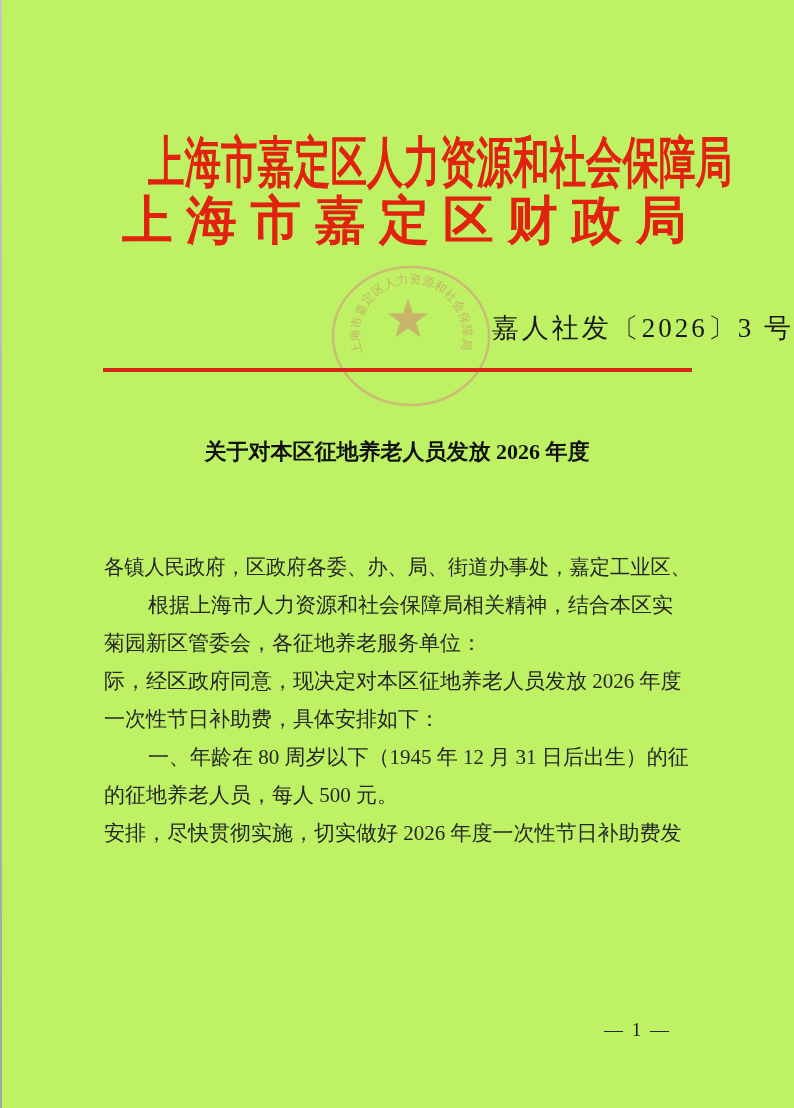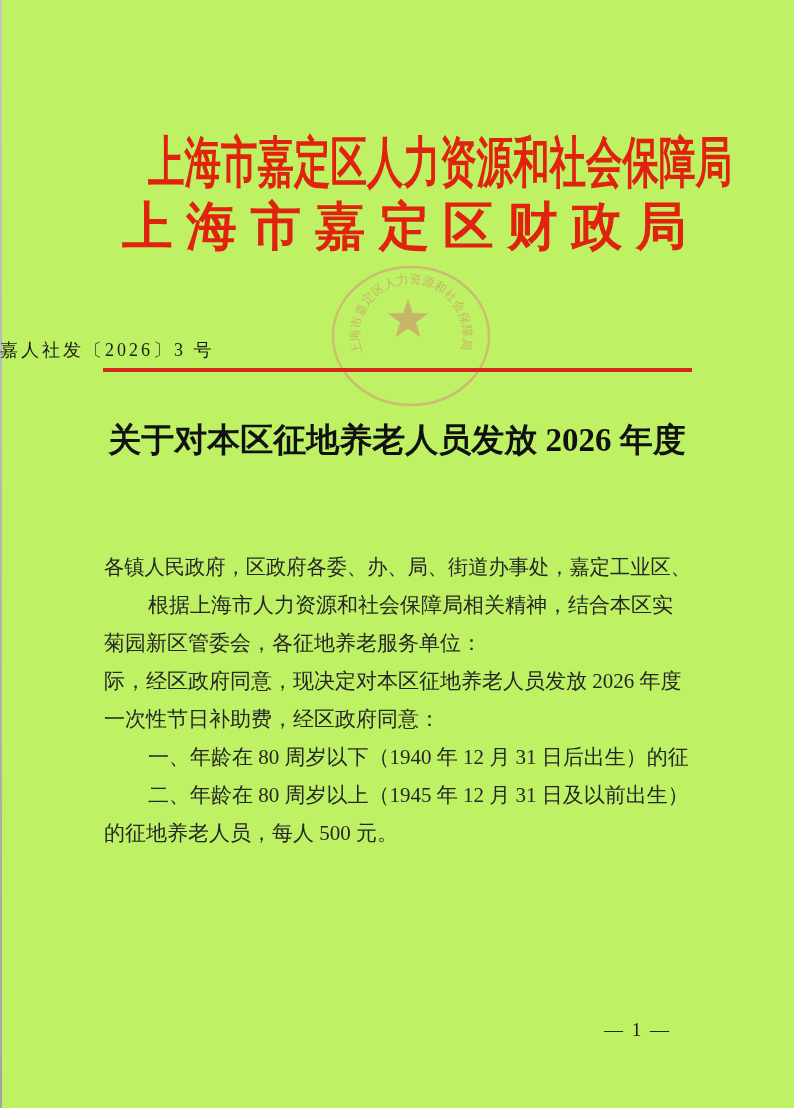--- a/index.html
+++ b/index.html
@@ -9,35 +9,35 @@
     font-family:"Liberation Serif","DejaVu Serif",serif;
     color:#262626;
   }
   .edge-left{position:absolute;left:0;top:0;width:2px;height:100%;
     background:linear-gradient(180deg,#c3c7c9,#9fa5a8);}
   
   .header{position:absolute;top:134px;left:0;width:100%;text-align:center;
     color:#e0220f;font-weight:bold;}
   .h1{display:inline-block;white-space:nowrap;font-size:55px;line-height:58px;
     transform-origin:center top;}
-  .h2{display:block;margin-top:6px;padding-left:14px;}
+  .h2{display:block;padding-left:14px;}
   .h2 span{display:inline-block;white-space:nowrap;font-size:52px;line-height:58px;
     letter-spacing:14px;margin-left:14px;transform-origin:center top;}
   
   .seal{position:absolute;left:329px;top:263px;width:164px;height:146px;z-index:1;}
   .seal text{font-family:"Liberation Serif","DejaVu Serif",serif;}
   
-  .doc-number{position:absolute;top:336px;left:0;width:100%;text-align:left;
-    font-size:18px;line-height:28px;letter-spacing:3px;color:#1a1a1a;z-index:2;}
+  .doc-number{position:absolute;top:314px;left:0;width:100%;text-align:right;
+    font-size:27px;line-height:28px;letter-spacing:3px;color:#1a1a1a;z-index:2;}
   
   .red-line{position:absolute;top:368px;left:103px;width:589px;height:4px;
     background:#d5271a;z-index:2;}
   
-  .title{position:absolute;top:418px;left:0;width:100%;margin:0;text-align:center;
-    font-size:33px;line-height:44px;font-weight:bold;color:#111;}
+  .title{position:absolute;top:430px;left:0;width:100%;margin:0;text-align:center;
+    font-size:22px;line-height:44px;font-weight:bold;color:#111;}
   .title span{display:block;}
   
   .body{position:absolute;top:548px;left:104px;width:587px;font-size:21px;}
   .line{height:38px;line-height:38px;white-space:nowrap;transform-origin:left center;}
   .line.indent{text-indent:44px;}
   
   .page-number{position:absolute;top:1018px;left:604px;font-size:19px;
     line-height:24px;letter-spacing:2px;color:#1a1a1a;white-space:nowrap;}
 </style>
 </head>
@@ -66,20 +66,20 @@
 
   <h1 class="title">
     <span>关于对本区征地养老人员发放 2026 年度</span>
   </h1>
 
   <main class="body">
     <div class="line" style="transform: scaleX(0.963875);">各镇人民政府，区政府各委、办、局、街道办事处，嘉定工业区、</div>
     <div class="line indent">根据上海市人力资源和社会保障局相关精神，结合本区实</div>
     <div class="line">菊园新区管委会，各征地养老服务单位：</div>
     <div class="line">际，经区政府同意，现决定对本区征地养老人员发放 2026 年度</div>
-    <div class="line">一次性节日补助费，经区政府同意：</div>
-    <div class="line indent">一、年龄在 80 周岁以下（1940 年 12 月 31 日后出生）的征</div>
-    <div class="line indent">二、年龄在 80 周岁以上（1945 年 12 月 31 日及以前出生）</div>
+    <div class="line">一次性节日补助费，具体安排如下：</div>
+    <div class="line indent">一、年龄在 80 周岁以下（1945 年 12 月 31 日后出生）的征</div>
     <div class="line">的征地养老人员，每人 500 元。</div>
+    <div class="line">安排，尽快贯彻实施，切实做好 2026 年度一次性节日补助费发</div>
   </main>
 
   <div class="page-number">— 1 —</div>
 </div>
 
 </body></html>

